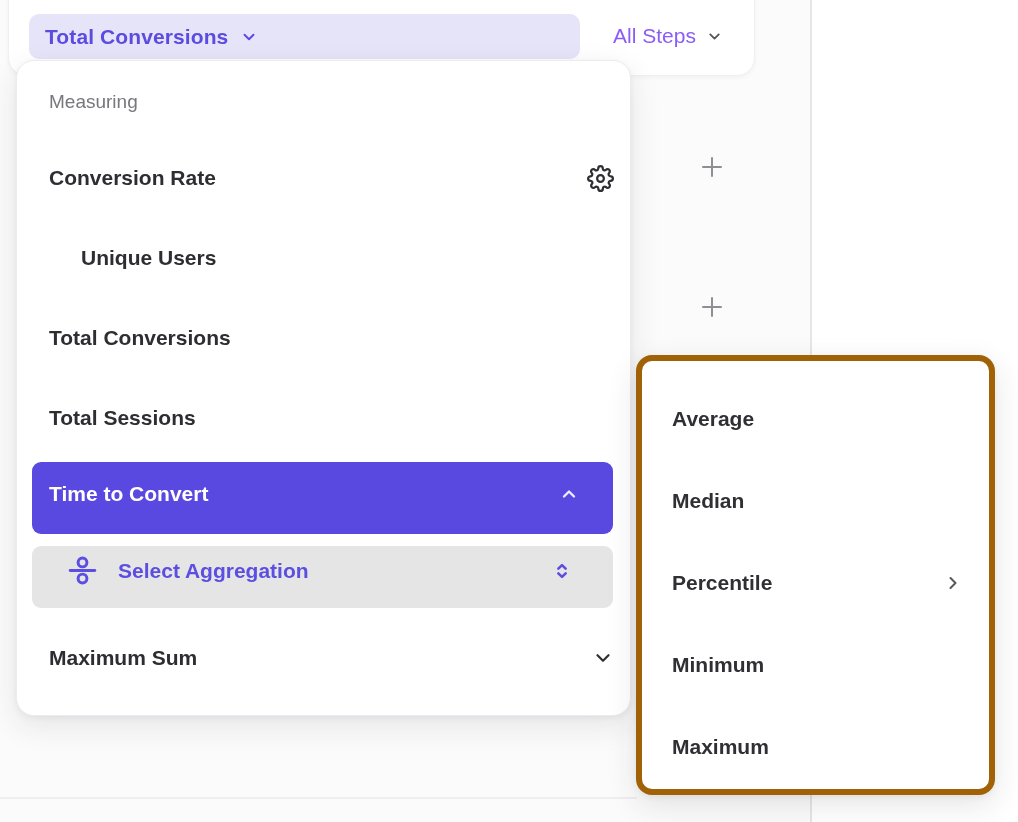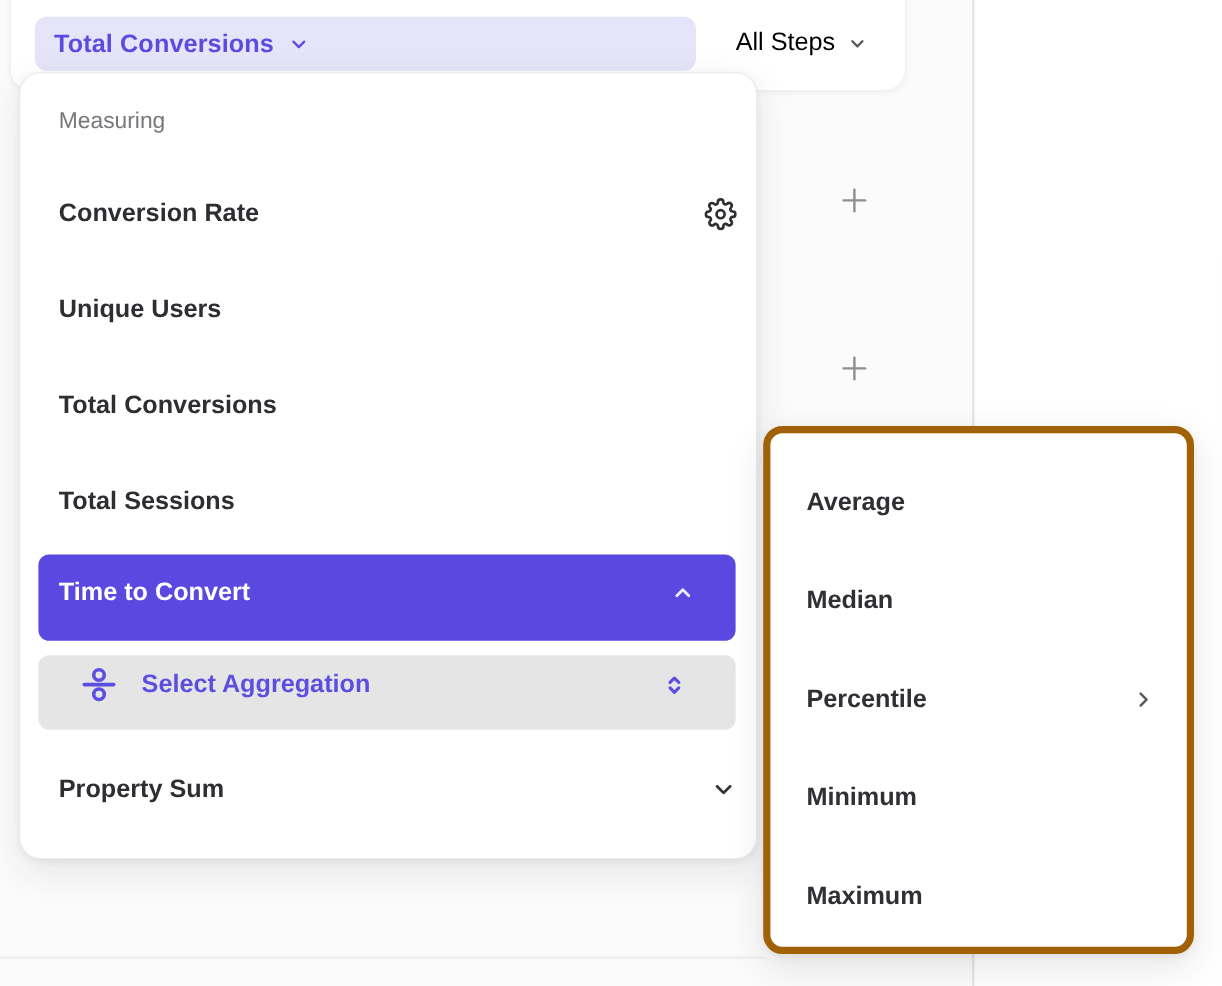--- a/index.html
+++ b/index.html
@@ -40,21 +40,21 @@
     padding-left: 16px; cursor: pointer; border: none;
   }
   .metric-pill .lbl {
     color: #5b4be0; font-size: 21px; font-weight: 600; letter-spacing: .1px;
   }
   .steps-btn {
     position: absolute; left: 584px; top: 26px; height: 70px; width: 150px;
     display: flex; align-items: center; justify-content: center; gap: 10px;
     background: transparent; border: none; cursor: pointer;
   }
-  .steps-btn .lbl { color: #000000; font-size: 21px; font-weight: 500; }
+  .steps-btn .lbl { color: #8b5cf6; font-size: 21px; font-weight: 500; }
 
   
   .add-btn {
     position: absolute; width: 28px; height: 28px; z-index: 1;
     background: transparent; border: none; cursor: pointer;
     display: flex; align-items: center; justify-content: center;
   }
   .add-btn.one { left: 698px; top: 153px; }
   .add-btn.two { left: 698px; top: 293px; }
 
@@ -71,21 +71,21 @@
     font-size: 19px; color: #77777c; font-weight: 400;
   }
   .menu-item {
     position: absolute; left: 0; width: 100%; height: 80px;
     display: flex; align-items: center;
     padding: 0 16px 0 32px; cursor: pointer;
   }
   .menu-item .lbl { font-size: 21px; font-weight: 600; color: #2d2d32; }
   .menu-item .trail { margin-left: auto; display: flex; align-items: center; }
   .mi-1 { top: 77px; }
-  .mi-2 { top: 157px; }
+  .mi-2 { top: 157px; margin-left: 32px; }
   .mi-3 { top: 237px; }
   .mi-4 { top: 317px; }
   .mi-selected {
     position: absolute; left: 15px; top: 401px; width: 581px; height: 72px;
     background: #5a49e0; border-radius: 9px;
     display: flex; align-items: center;
     padding: 0 34px 8px 17px; cursor: pointer;
   }
   .mi-selected .lbl { font-size: 21px; font-weight: 600; color: #ffffff; }
   .mi-selected .trail { margin-left: auto; display: flex; align-items: center; }
@@ -212,21 +212,21 @@
       <span class="lbl">Select Aggregation</span>
       <span class="trail">
         <svg width="22" height="22" viewBox="0 0 24 24" fill="none" stroke="#5b4ee1" stroke-width="2.8" stroke-linecap="round" stroke-linejoin="round">
             <polyline points="8 9.5 12 5.5 16 9.5"></polyline>
             <polyline points="8 14.5 12 18.5 16 14.5"></polyline>
           </svg>
       </span>
     </div>
 
     <div class="menu-item mi-7">
-      <span class="lbl">Property Sum</span>
+      <span class="lbl">Maximum Sum</span>
       <span class="trail">
         <svg width="22" height="22" viewBox="0 0 24 24" fill="none" stroke="#2f2f34" stroke-width="2.4" stroke-linecap="round" stroke-linejoin="round">
             <polyline points="6 9 12 15 18 9"></polyline>
           </svg>
       </span>
     </div>
   </div>
 
   <div class="submenu-panel">
     <div class="sub-item si-1">

